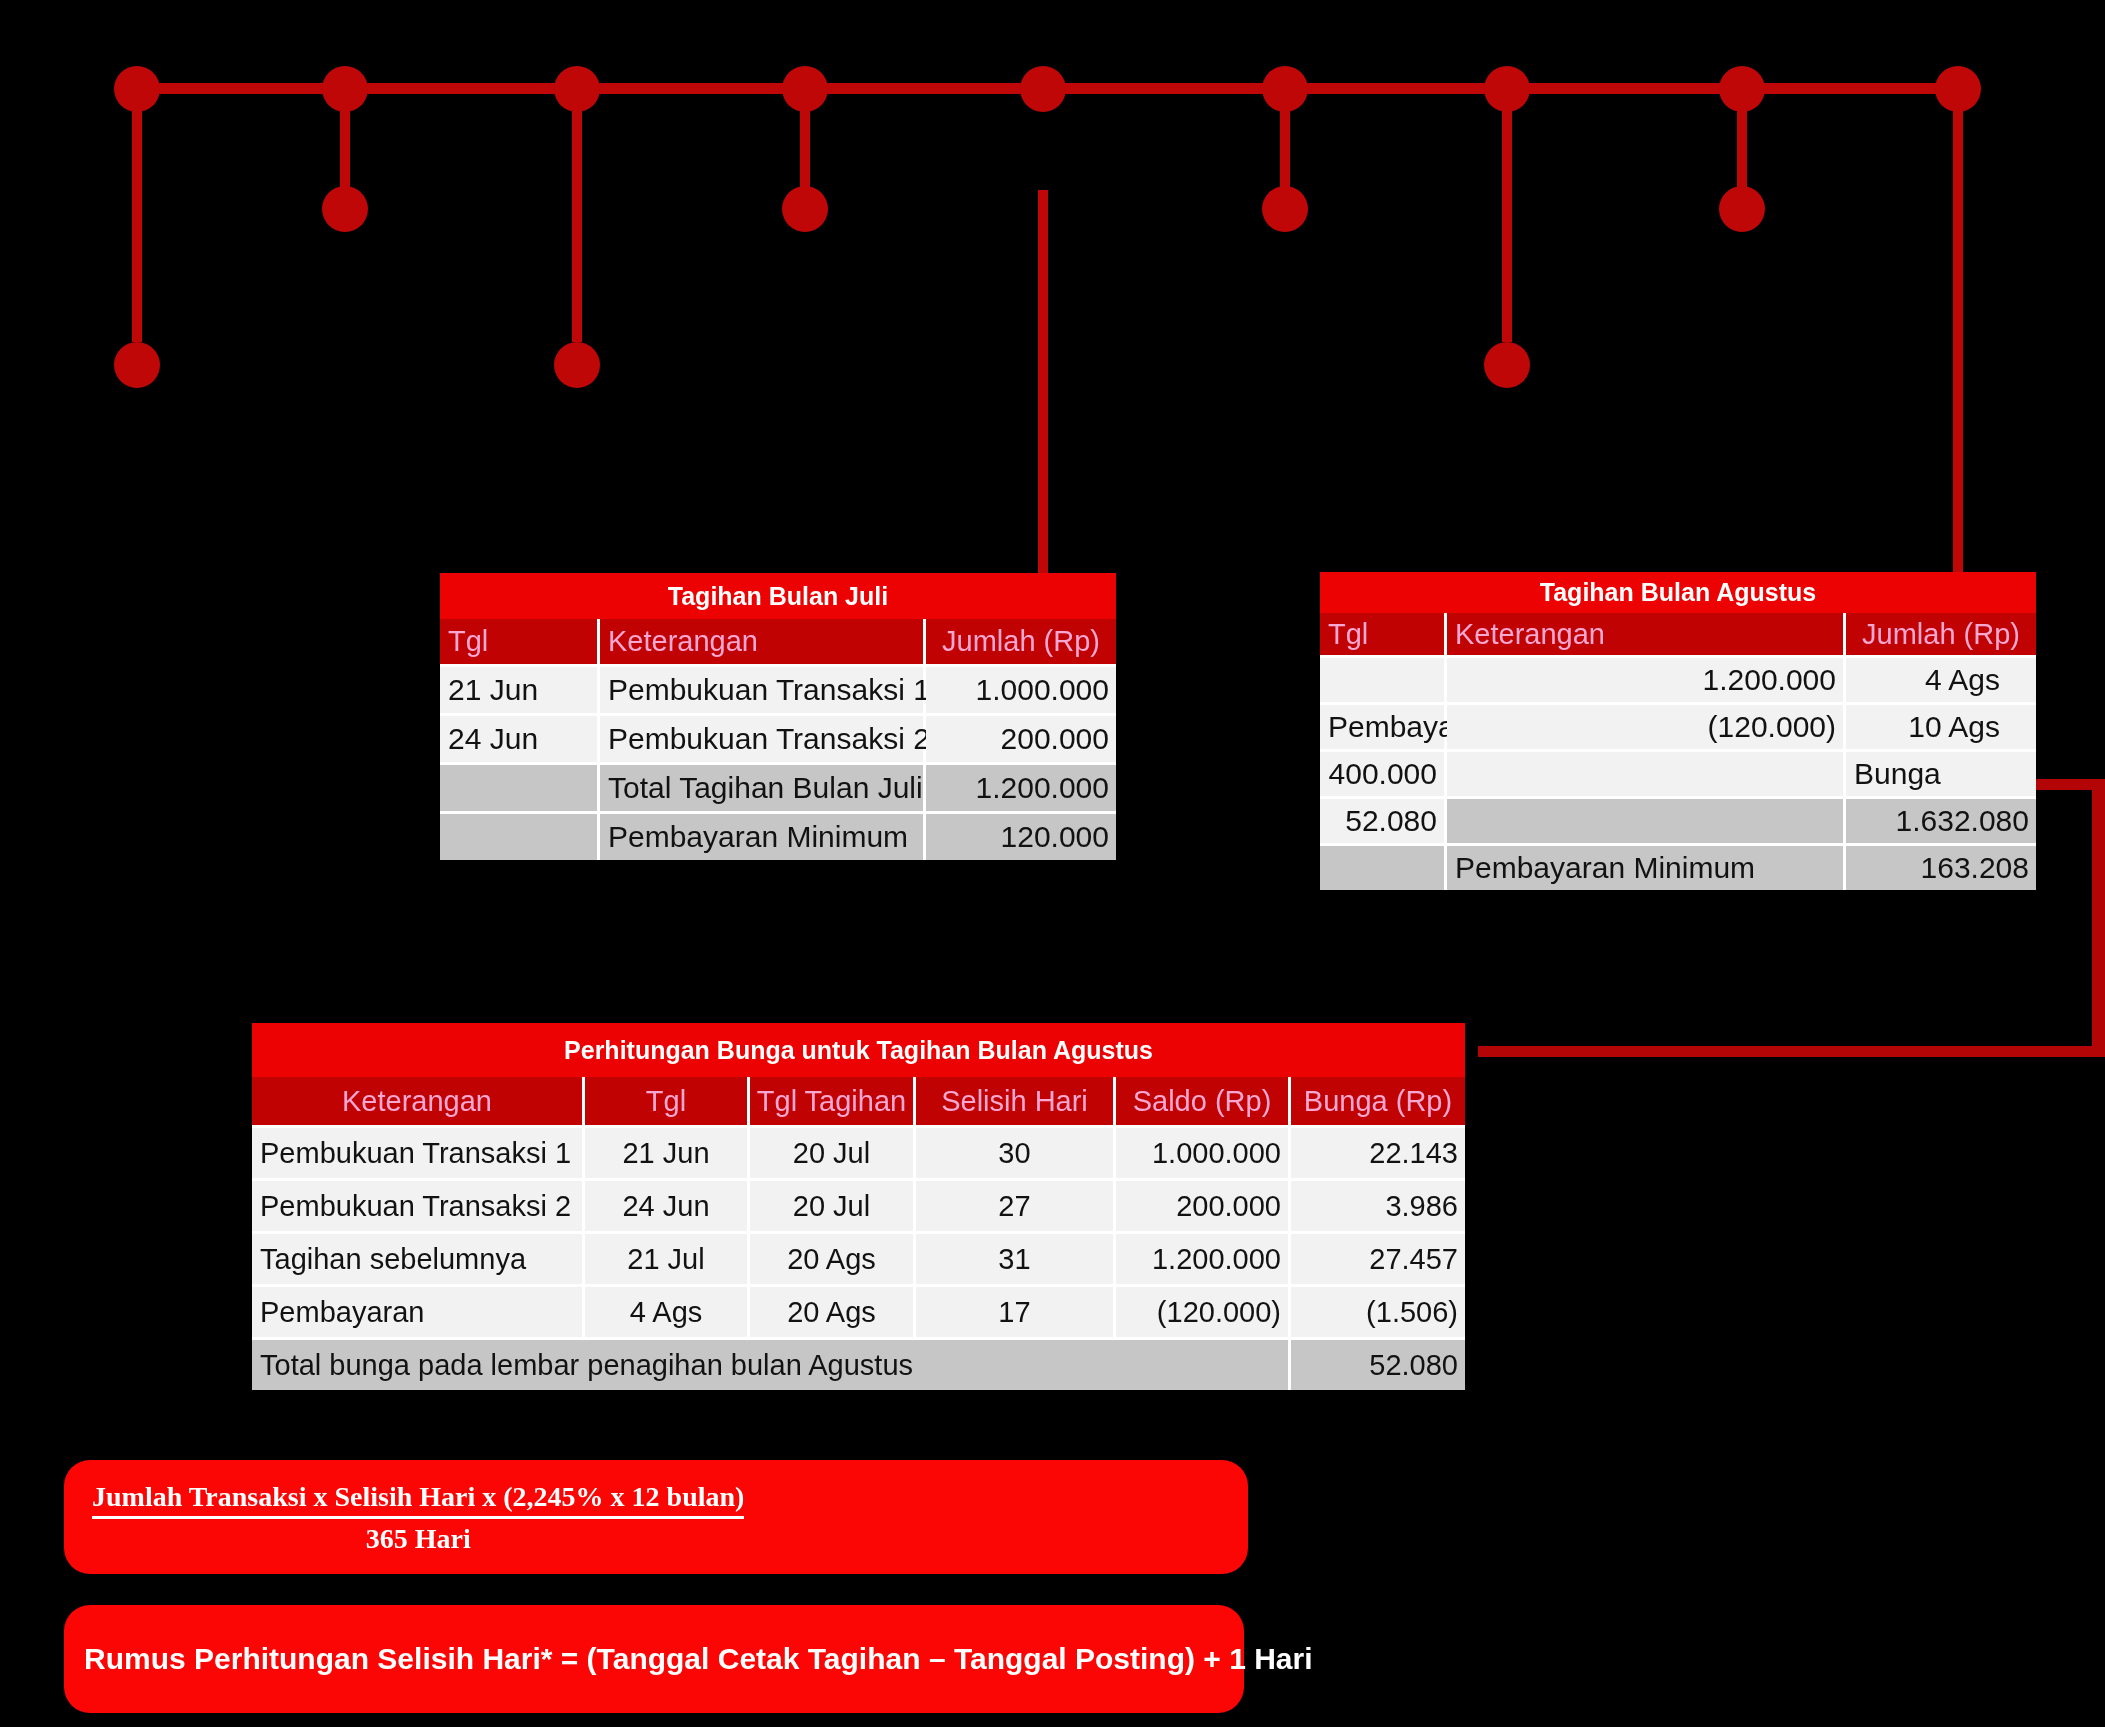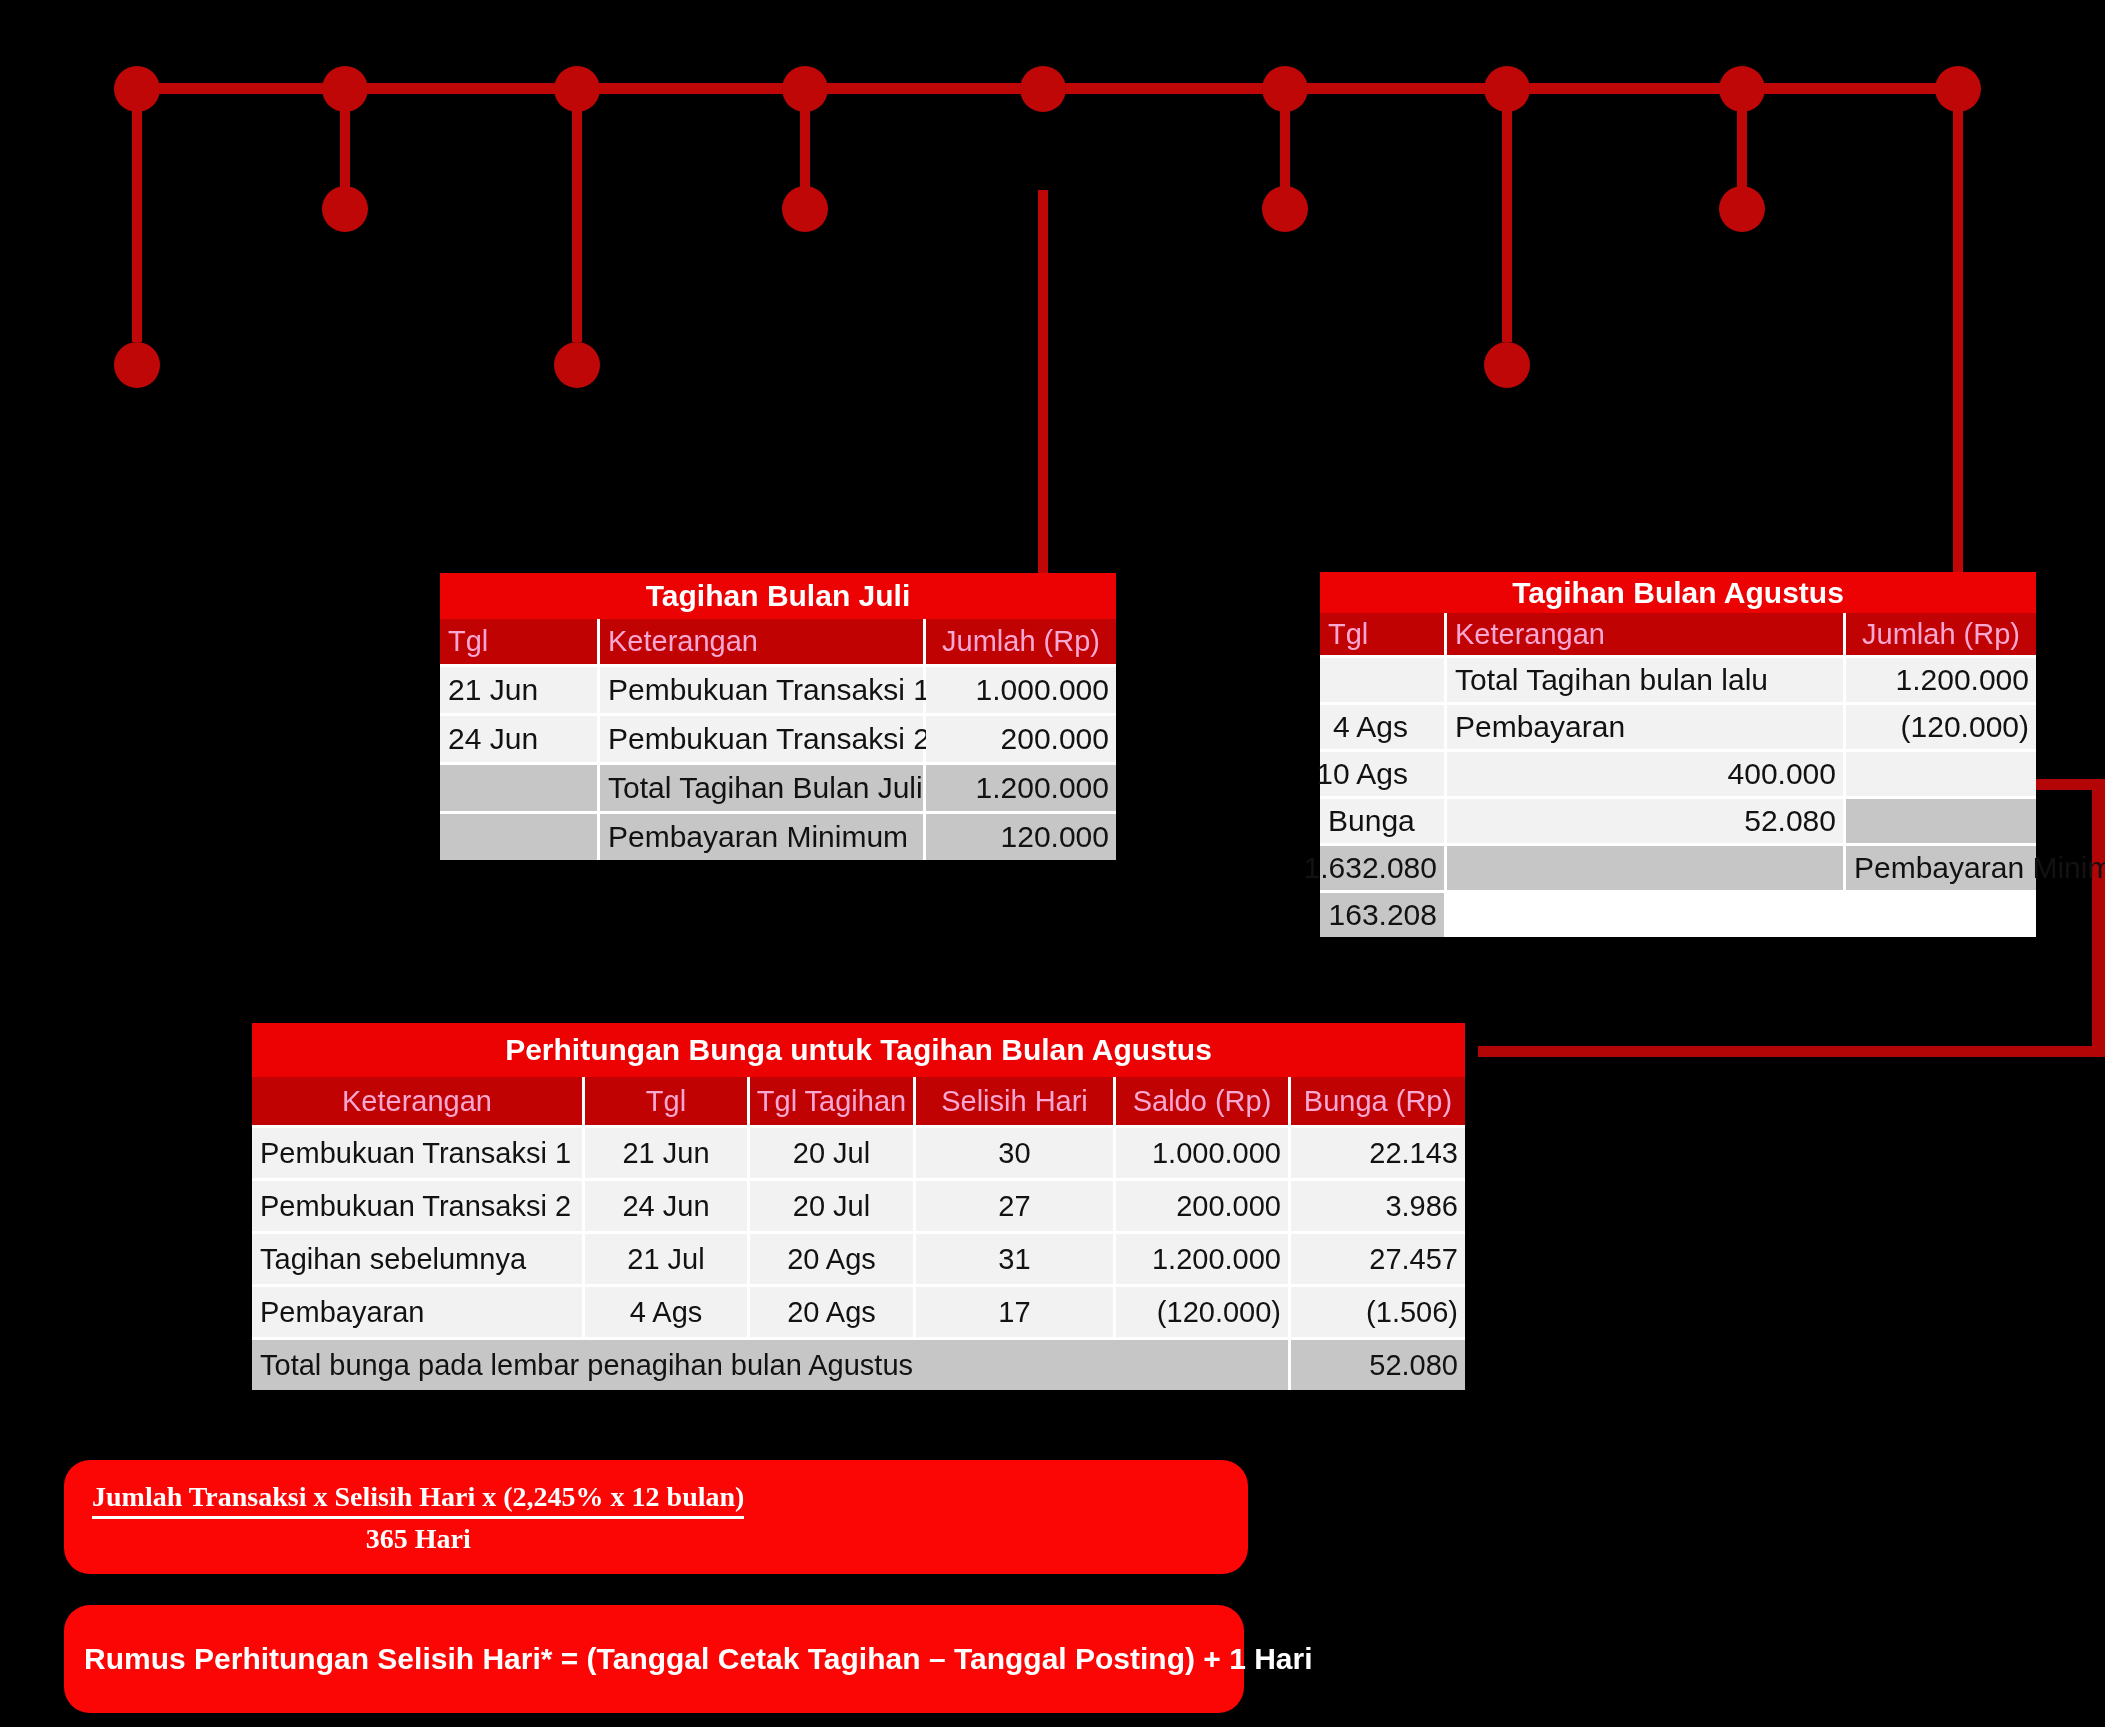--- a/index.html
+++ b/index.html
@@ -19,21 +19,21 @@
     display:flex;align-items:center;justify-content:center;letter-spacing:0px;
   }
   .grid{display:grid;gap:3px;background:#fff;}
   .hcell{background:#c00202;color:#f9a8d4;font-weight:normal;display:flex;align-items:center;}
   .cell{background:#f2f2f2;color:#121212;display:flex;align-items:center;white-space:nowrap;}
   .cell.total{background:#c6c6c6;}
   .al{justify-content:flex-start;padding-left:8px;}
   .ac{justify-content:center;}
   .ar{justify-content:flex-end;padding-right:7px;}
   .ar-wide{justify-content:flex-end;padding-right:36px;}
-  .fs-title{font-size:30px;}
+  .fs-title{font-size:25px;}
   .fs-head{font-size:29px;}
   .fs-body{font-size:30px;}
   .fs-body-sm{font-size:29px;}
   
   .fbox{
     position:absolute;background:#fb0505;border-radius:26px;color:#fff;
     display:flex;align-items:center;
   }
   .fbox .label{font-weight:bold;font-size:31px;white-space:nowrap;}
   .fraction{display:flex;flex-direction:column;align-items:center;margin-left:10px;
@@ -110,21 +110,20 @@
   </div>
 
   <div class="tbl" style="left:1320px;top:572px;width:716px;">
     <div class="tbl-title fs-title" style="height:41px;">Tagihan Bulan Agustus</div>
     <div class="grid" style="grid-template-columns:124px 396px 190px;grid-auto-rows:44px;grid-template-rows:42px;">
       <div class="hcell fs-head al">Tgl</div>
       <div class="hcell fs-head al">Keterangan</div>
       <div class="hcell fs-head ac">Jumlah (Rp)</div>
 
       <div class="cell fs-body ar-wide"></div>
-      <div class="cell fs-body al">Total Tagihan bulan lalu</div>
       <div class="cell fs-body ar">1.200.000</div>
 
       <div class="cell fs-body ar-wide">4 Ags</div>
       <div class="cell fs-body al">Pembayaran</div>
       <div class="cell fs-body ar">(120.000)</div>
 
       <div class="cell fs-body ar-wide">10 Ags</div>
       <div class="cell fs-body ar">400.000</div>
 
       <div class="cell fs-body ar-wide"></div>

